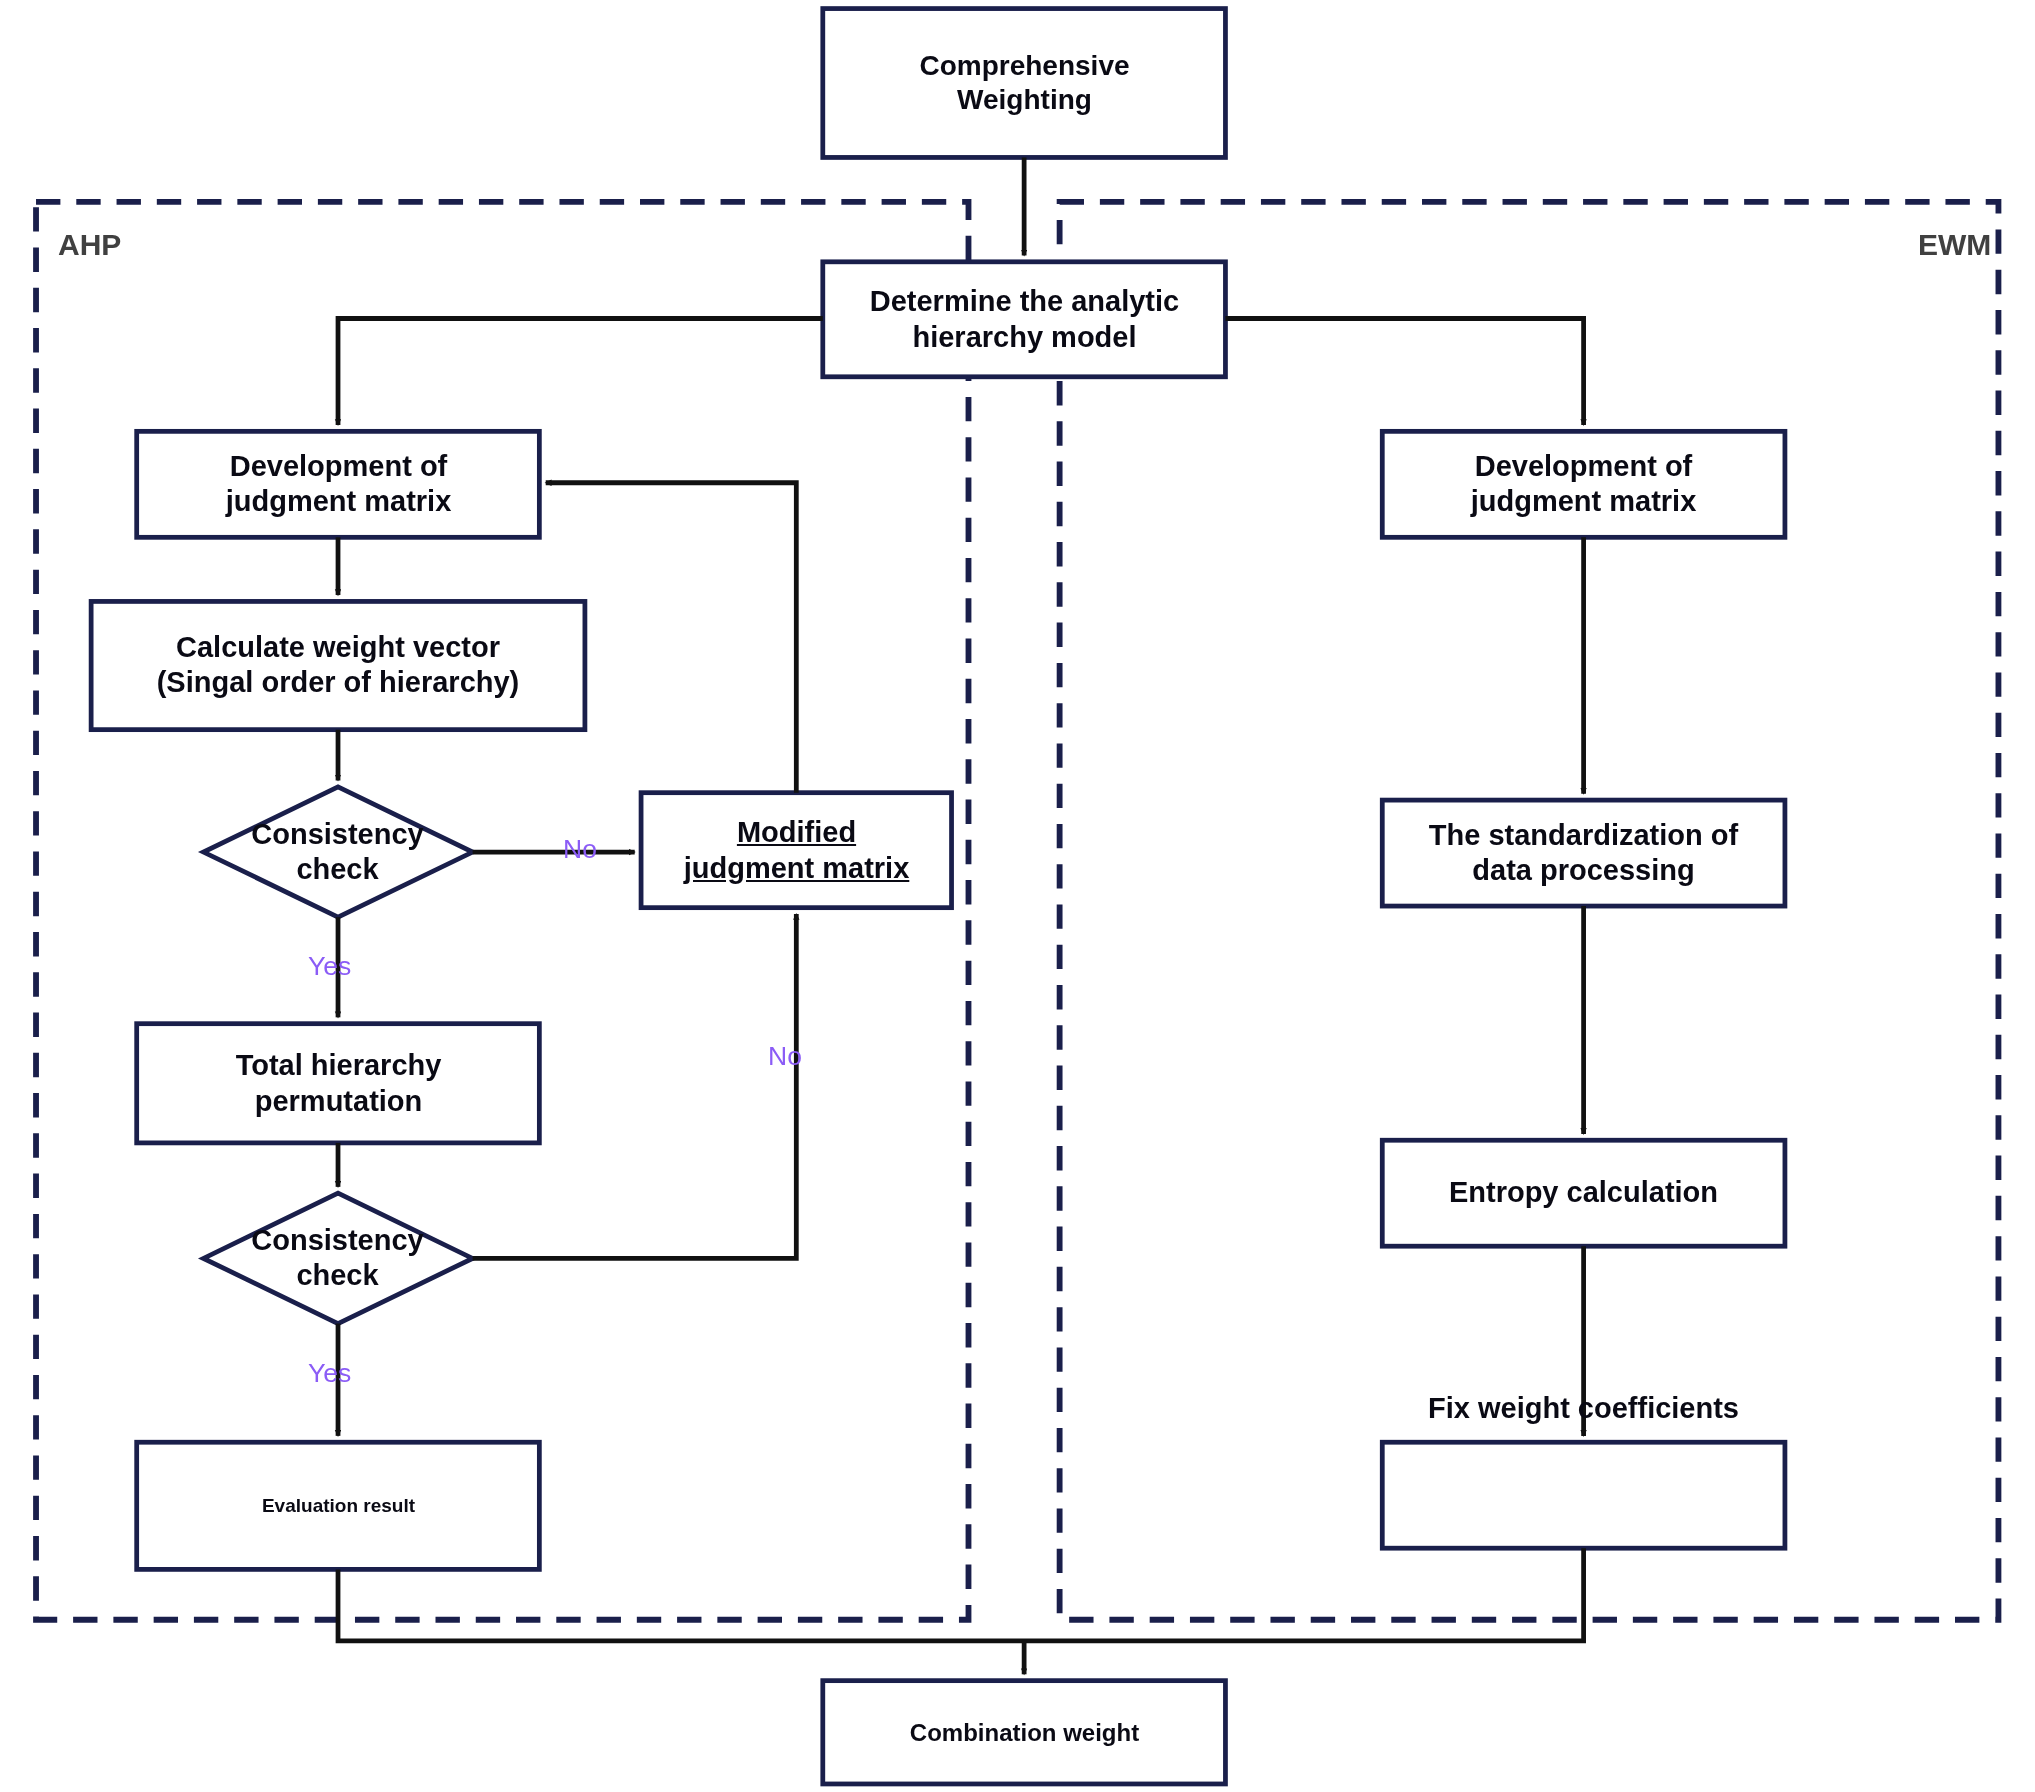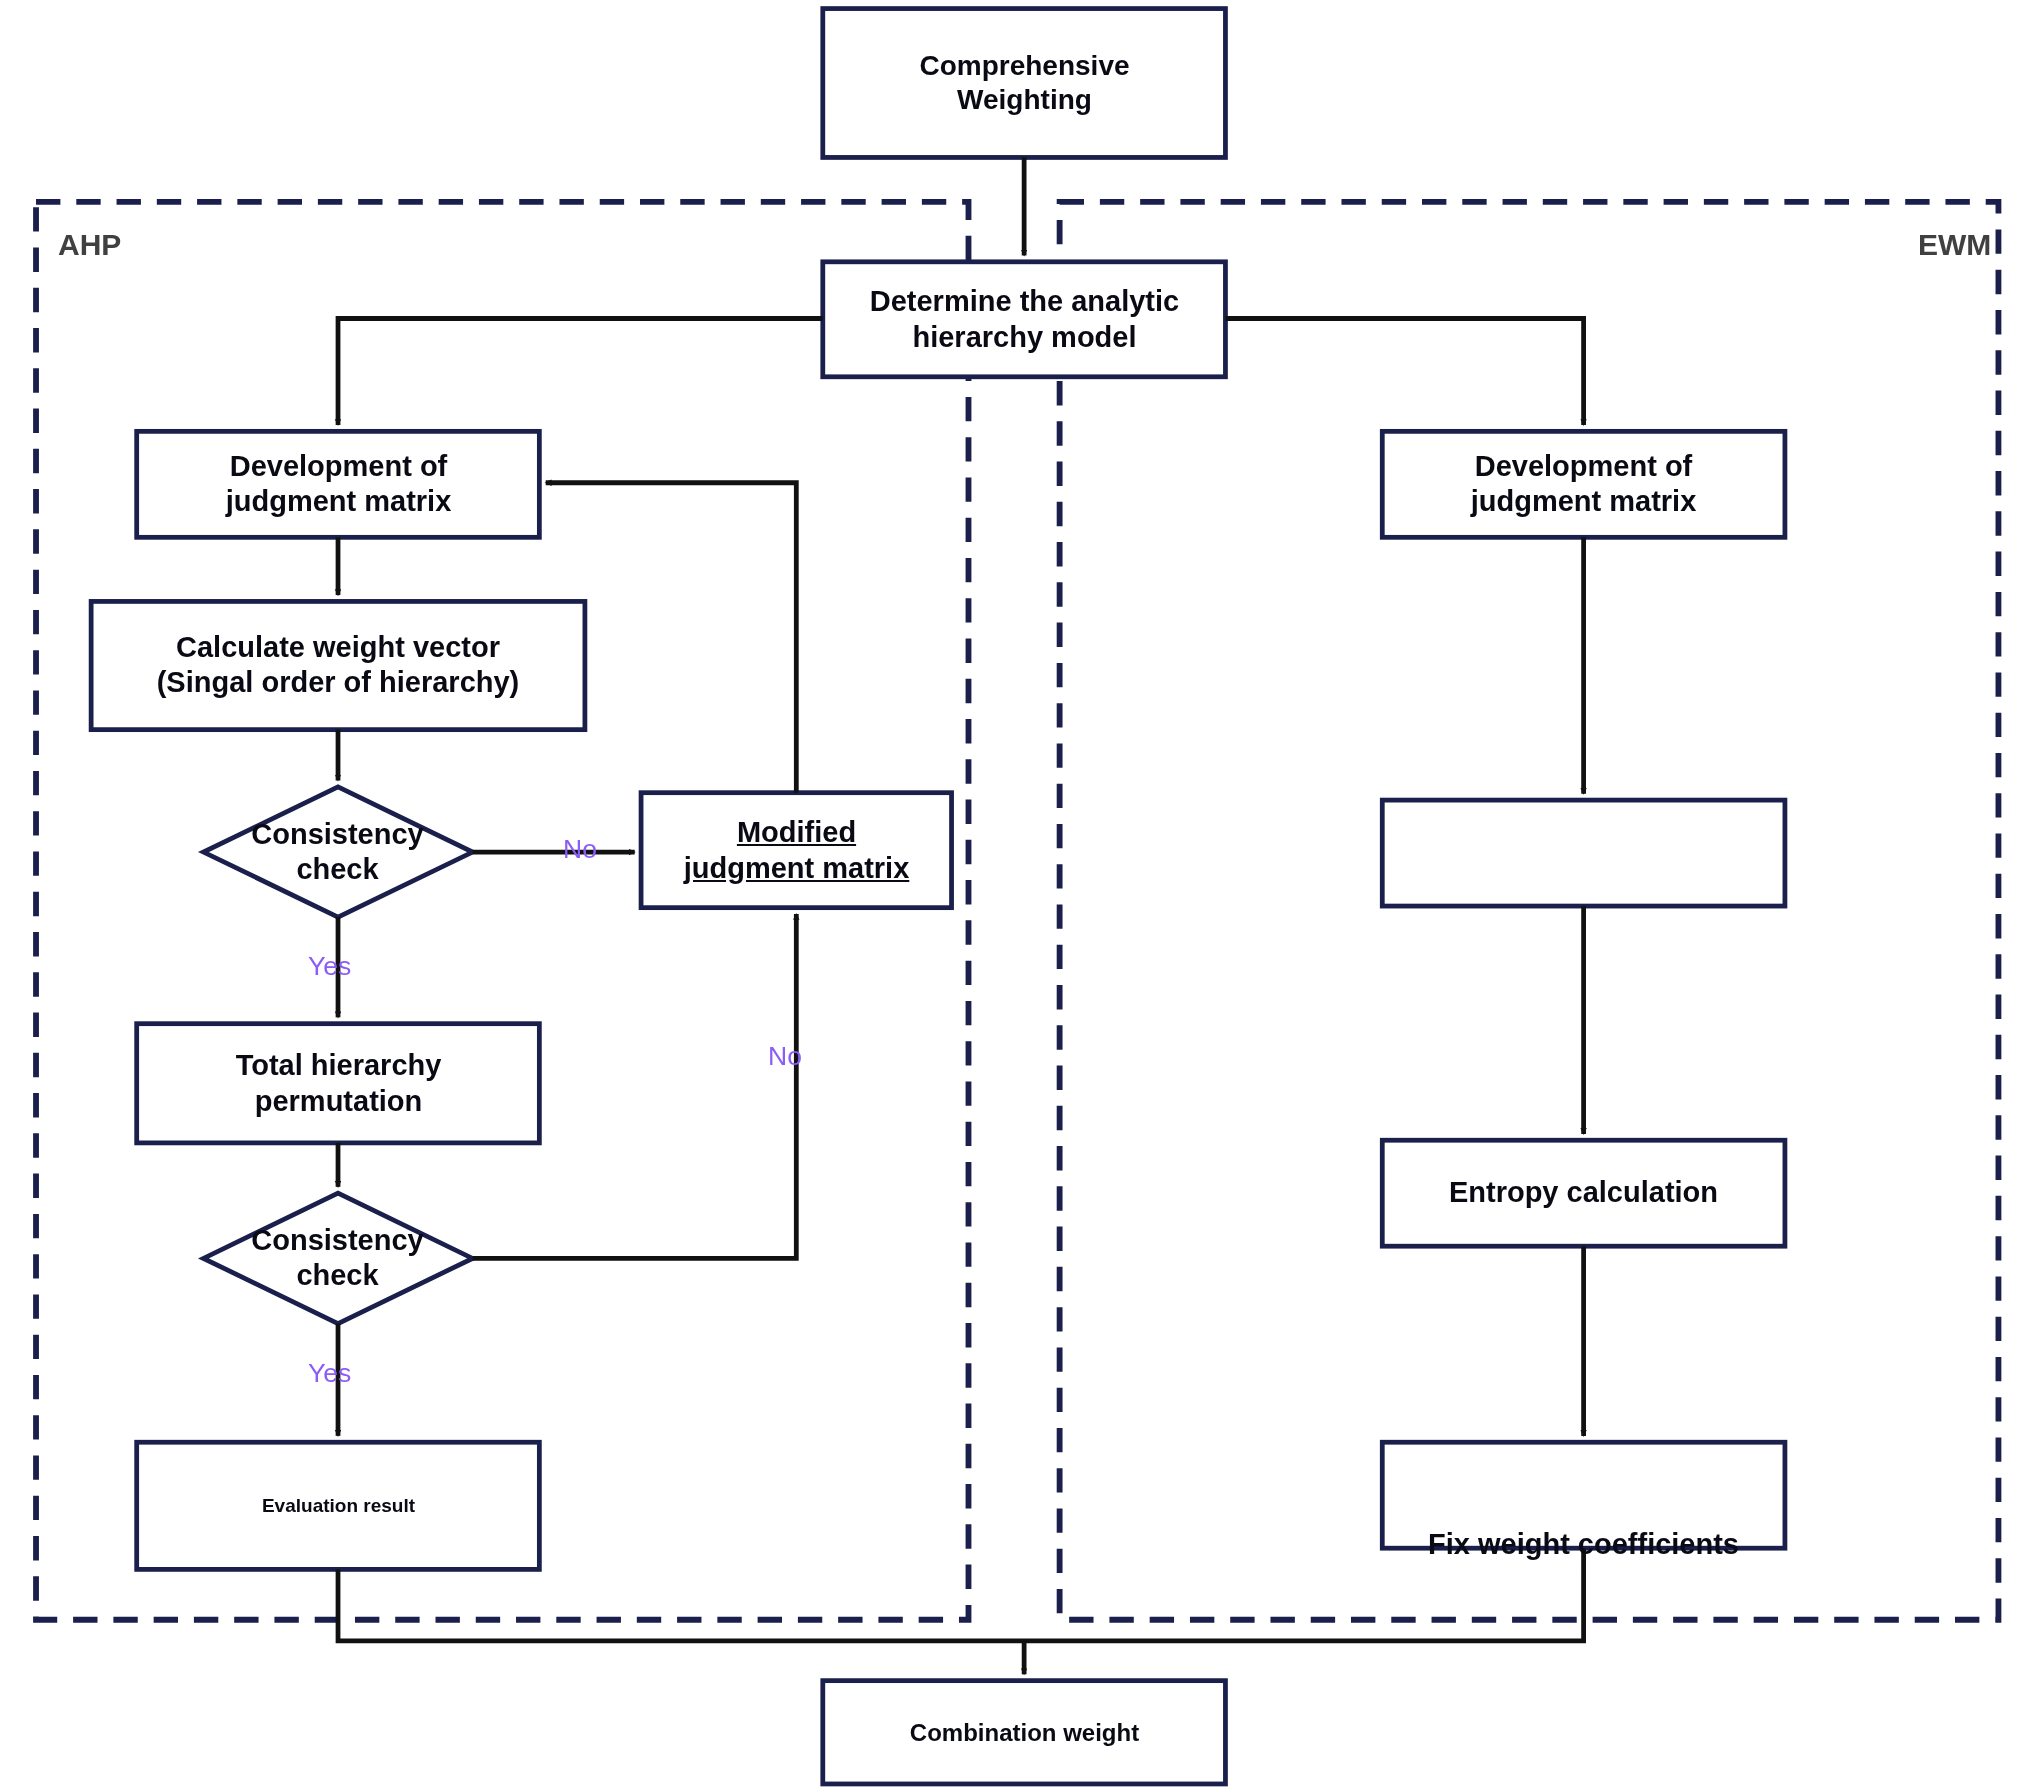--- a/index.html
+++ b/index.html
@@ -152,24 +152,26 @@
 permutation</div>
 
   <div class="boxlabel" style="left:219px; top:1193px; width:237px; height:130px; font-size:29px;">Consistency
 check</div>
 
   <div class="boxlabel" style="left:137px; top:1442px; width:403px; height:127px; font-size:19px;">Evaluation result</div>
 
   <div class="boxlabel" style="left:1382px; top:431px; width:403px; height:106px; font-size:29px;">Development of
 judgment matrix</div>
 
+  <div class="boxlabel" style="left:1382px; top:800px; width:403px; height:106px; font-size:29px;">The standardization of
+data processing</div>
 
   <div class="boxlabel" style="left:1382px; top:1140px; width:403px; height:106px; font-size:29px;">Entropy calculation</div>
 
-  <div class="boxlabel" style="left:1382px; top:1492px; width:403px; height:106px; font-size:29px;">Fix weight coefficients</div>
+  <div class="boxlabel" style="left:1382px; top:1356px; width:403px; height:106px; font-size:29px;">Fix weight coefficients</div>
 
   <div class="boxlabel" style="left:823px; top:1681px; width:403px; height:103px; font-size:24px;text-align:right;">Combination weight</div>
 
   <div class="edgelabel" style="left:563px; top:834px; font-size:26.5px;">No</div>
 
   <div class="edgelabel" style="left:308px; top:951px; font-size:26.5px;">Yes</div>
 
   <div class="edgelabel" style="left:768px; top:1041px; font-size:26.5px;">No</div>
 
   <div class="edgelabel" style="left:308px; top:1358px; font-size:26.5px;">Yes</div>

